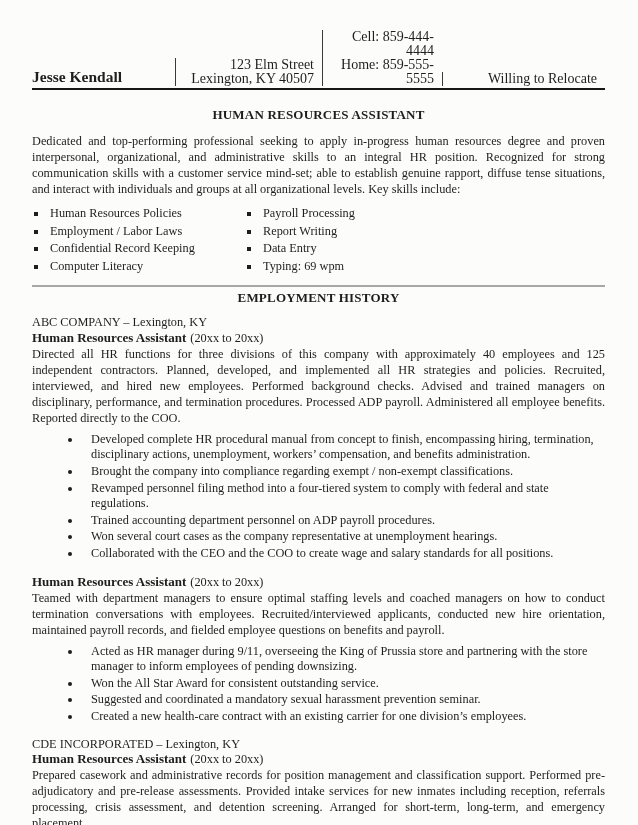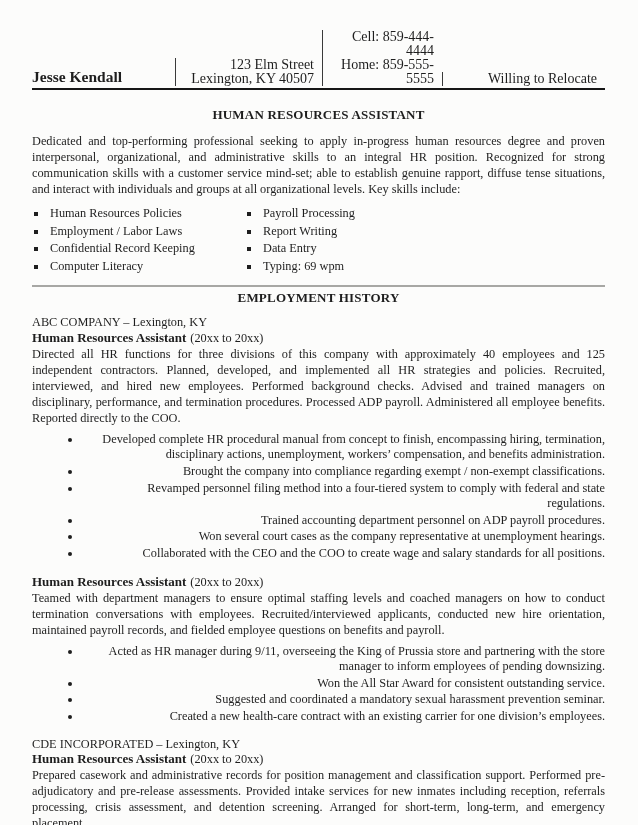--- a/index.html
+++ b/index.html
@@ -67,21 +67,21 @@
   .role-line{font-size:12.3px;line-height:15px;}
   .role{font-weight:bold;font-size:13px;}
   .dates{margin-left:4px;}
   .job .para{margin-top:0;}
   .bullets{
     margin:6px 0 0 0;
     padding:0 0 0 50px;
     list-style-type:disc;
     font-size:12.3px;line-height:15.6px;
   }
-  .bullets li{padding-left:9px;margin-bottom:1px;text-align:right;}
+  .bullets li{padding-left:9px;margin-bottom:1px;}
 </style>
 </head>
 <body>
 
 <div class="page">
 
   <div class="header">
     <div class="h-name">Jesse Kendall</div>
     <div class="h-col h-addr">
       <div>123 Elm Street</div>

